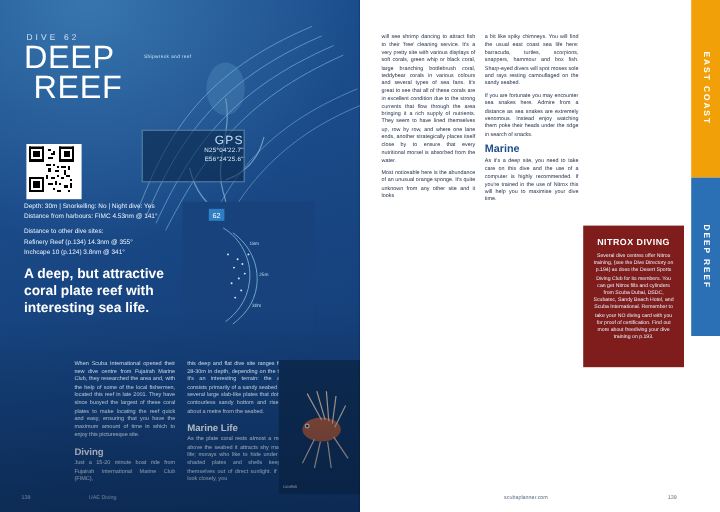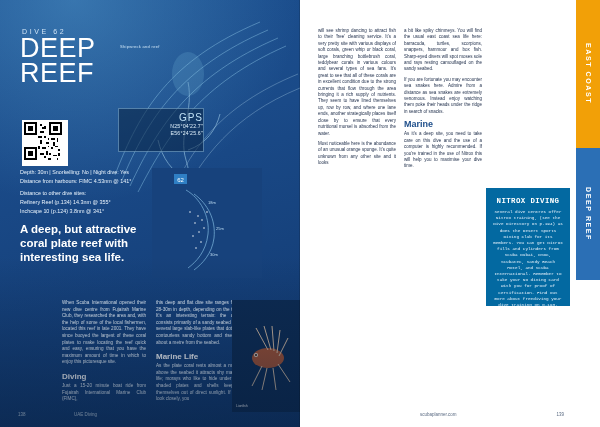--- a/index.html
+++ b/index.html
@@ -26,21 +26,21 @@
     background:linear-gradient(to top, rgba(6,28,58,.55), rgba(6,28,58,0));
   }
 
   .dive-num{
     position:absolute;left:22px;top:28px;color:#cfe3f5;font-size:7px;letter-spacing:2.6px;
   }
   .dive-title{
     position:absolute;left:20px;top:36px;color:#fff;
     font-size:27px;line-height:25px;letter-spacing:.5px;font-weight:400;
   }
-  .dive-title .l2{display:block;}
+  .dive-title .l2{display:block;margin-left:8px;}
 
   
   .arcs{position:absolute;left:110px;top:10px;width:190px;height:190px;opacity:.85;}
 
   
   .gps-box{
     position:absolute;left:118px;top:108px;width:84px;height:42px;
     background:rgba(8,35,68,.55);
     border:1px solid rgba(150,200,235,.5);
     text-align:right;color:#fff;
@@ -98,21 +98,21 @@
   .rcol{position:absolute;top:28px;width:78px;font-size:4.5px;line-height:6.4px;text-align:justify;color:#22314d;}
   .rcol p{margin:0 0 4px 0;}
   .rcol h3{margin:4px 0 2px 0;font-size:9px;line-height:10px;color:#1f4f8b;font-weight:bold;}
   .rc1{left:18px;}
   .rc2{left:104px;}
   .rc3{left:190px;}
 
   
   .nitrox{
     position:absolute;left:186px;top:188px;width:84px;height:118px;
-    background:#0369a1;color:#fff;padding:0;font-family:Liberation Mono, monospace;
+    background:#7f1d1d;color:#fff;padding:0;
   }
   .nitrox .nx-title{
     text-align:center;font-size:7.4px;font-weight:bold;letter-spacing:.4px;
     color:#ffffff;margin:9px 6px 4px 6px;
   }
   .nitrox .nx-body{font-size:4.3px;line-height:6.2px;margin:0 7px;text-align:center;color:#e9f3fc;}
 
   .page-num-right{position:absolute;right:12px;bottom:10px;font-size:4.5px;color:#5a6a82;}
   .pub-right{position:absolute;left:120px;bottom:10px;font-size:4.5px;color:#5a6a82;}
 

